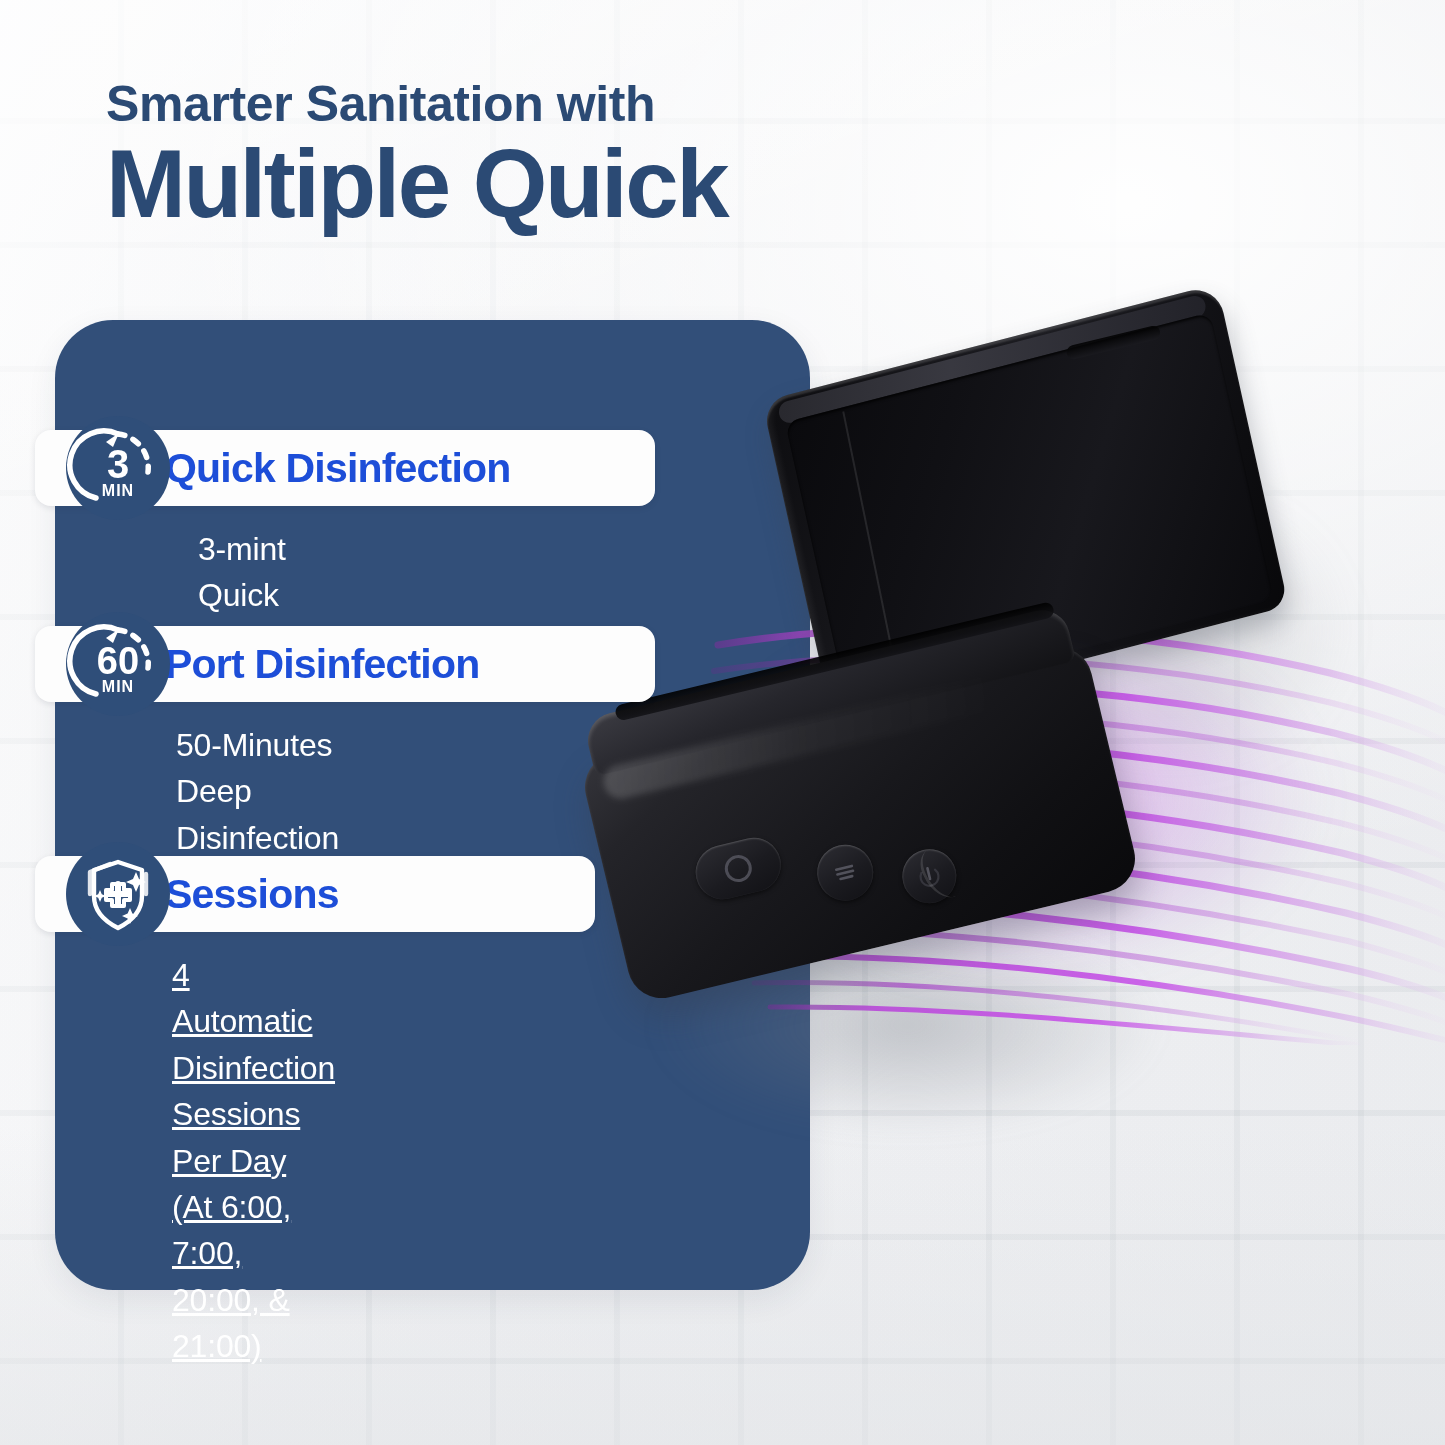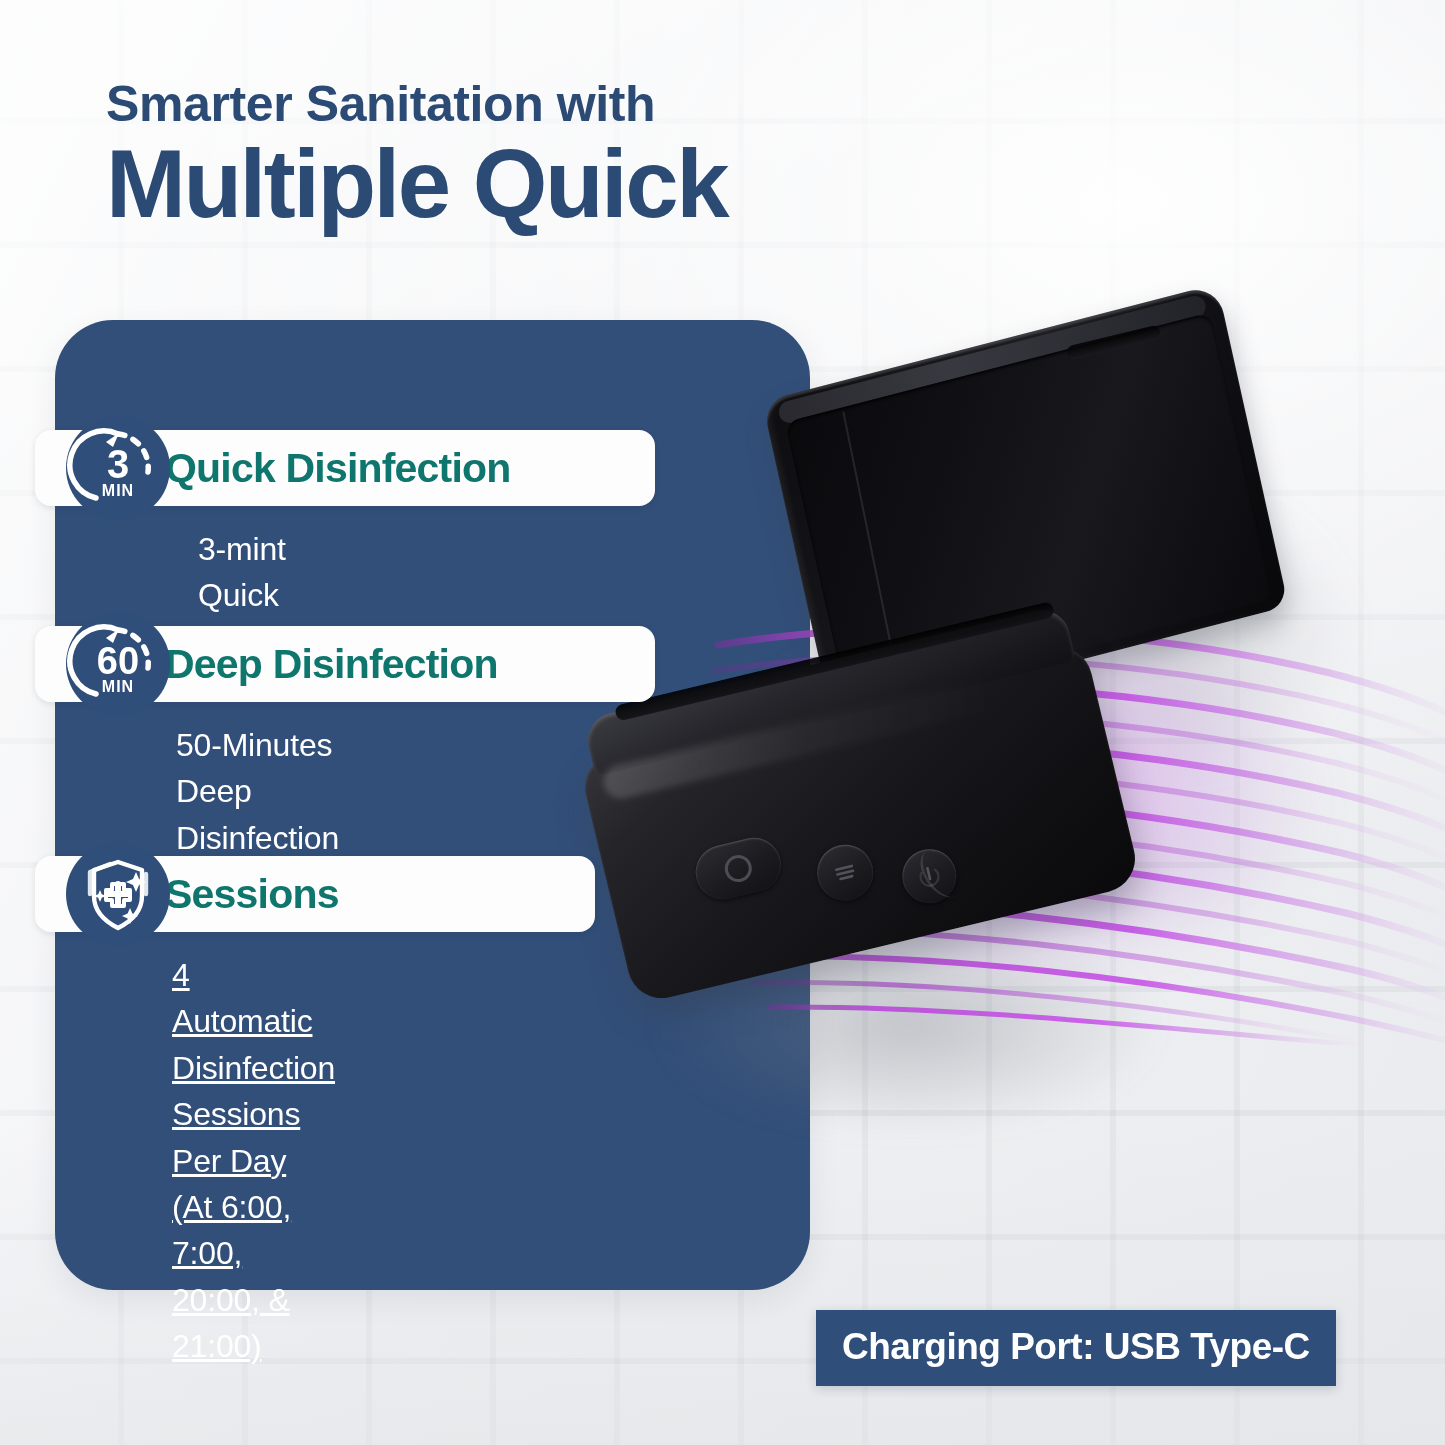--- a/index.html
+++ b/index.html
@@ -86,21 +86,21 @@
     border-radius: 16px;
     box-shadow: 0 2px 6px rgba(20,30,50,0.10);
   }
   .pill-title {
     position: absolute;
     left: 165px;
     top: 0; height: 76px;
     display: flex; align-items: center;
     font-size: 41px;
     font-weight: 700;
-    color: #0f766e;
+    color: #1d4ed8;
     letter-spacing: -0.8px;
     white-space: nowrap;
   }
   .badge {
     position: absolute;
     left: 66px;
     width: 104px; height: 104px;
     border-radius: 50%;
     background: #2f4e79;
     color: #ffffff;
@@ -402,21 +402,21 @@
         <path d="M40,26 L53,17 L47,31 Z" fill="#ffffff"></path>
         <text x="52" y="62" text-anchor="middle" fill="#ffffff" font-family="Liberation Sans, sans-serif" font-size="40" font-weight="700">3</text>
         <text x="52" y="80" text-anchor="middle" fill="#ffffff" font-family="Liberation Sans, sans-serif" font-size="16" font-weight="700" letter-spacing="1">MIN</text>
       </svg>
     </div>
     <div class="feature-desc">3-mint Quick Disinfection</div>
   </div>
 
   <div class="feature f2" style="top:626px;">
     <div class="pill"></div>
-    <div class="pill-title">Deep Disinfection</div>
+    <div class="pill-title">Port Disinfection</div>
     <div class="badge">
       <svg width="104" height="104" viewBox="0 0 104 104">
         <g fill="none" stroke="#ffffff" stroke-width="5.5" stroke-linecap="round">
           <path d="M52,18 A34,34 0 1 0 30,82"></path>
           <path d="M52,18 A34,34 0 0 1 82,56" stroke-dasharray="7 9"></path>
         </g>
         <path d="M40,26 L53,17 L47,31 Z" fill="#ffffff"></path>
         <text x="52" y="62" text-anchor="middle" fill="#ffffff" font-family="Liberation Sans, sans-serif" font-size="38" font-weight="700">60</text>
         <text x="52" y="80" text-anchor="middle" fill="#ffffff" font-family="Liberation Sans, sans-serif" font-size="16" font-weight="700" letter-spacing="1">MIN</text>
       </svg>
@@ -442,15 +442,14 @@
           <path d="M64,66 l2.4,5.6 l5.6,2.4 l-5.6,2.4 l-2.4,5.6 l-2.4,-5.6 l-5.6,-2.4 l5.6,-2.4 Z"></path>
           <path d="M34,48 l1.8,4.2 l4.2,1.8 l-4.2,1.8 l-1.8,4.2 l-1.8,-4.2 l-4.2,-1.8 l4.2,-1.8 Z"></path>
         </g>
       </svg>
     </div>
     <div class="feature-desc">4 Automatic Disinfection
 Sessions Per Day
 (At 6:00, 7:00, 20:00, &amp; 21:00)</div>
   </div>
 
-  <div class="caption">Charging Port: USB Type-C</div>
 
 </div>
 
 </body></html>

